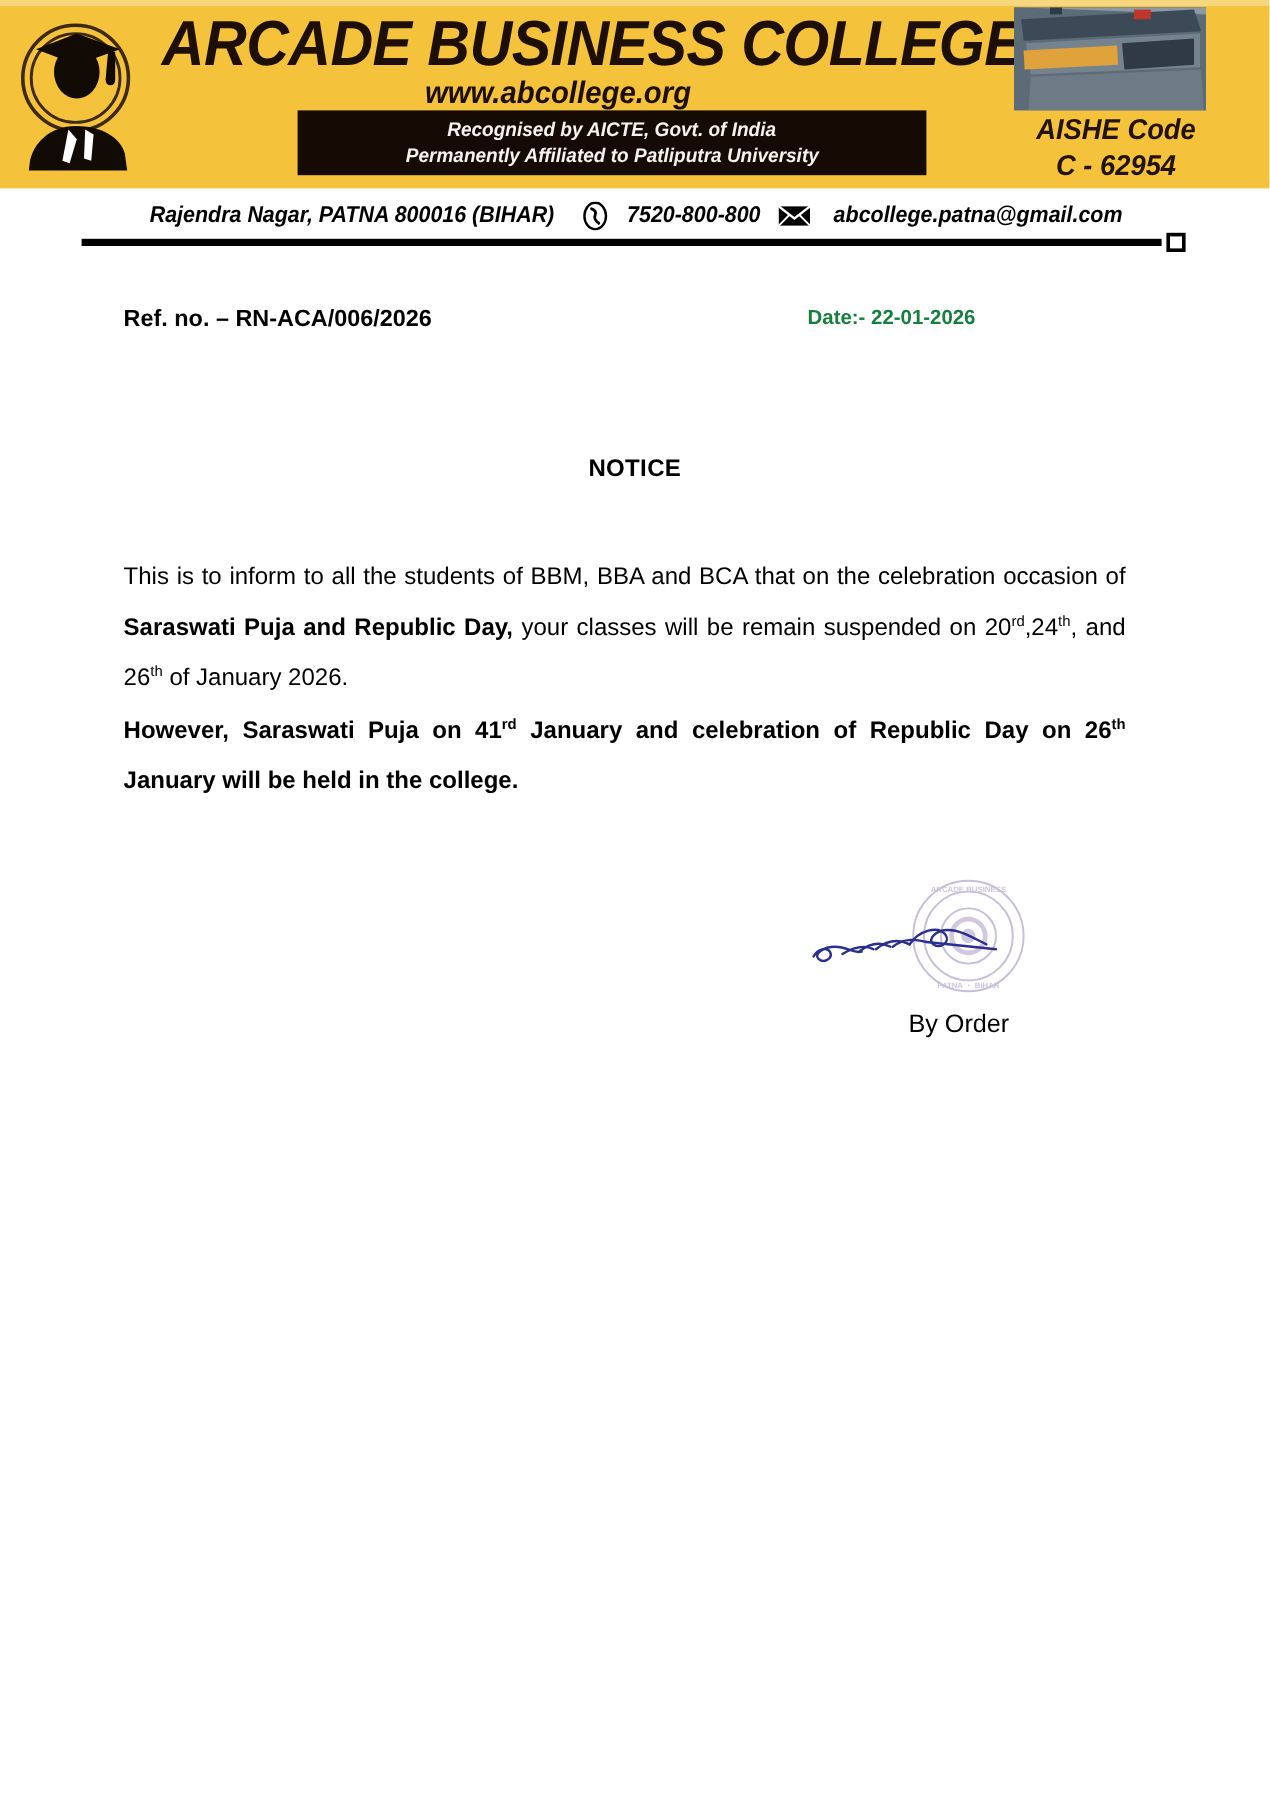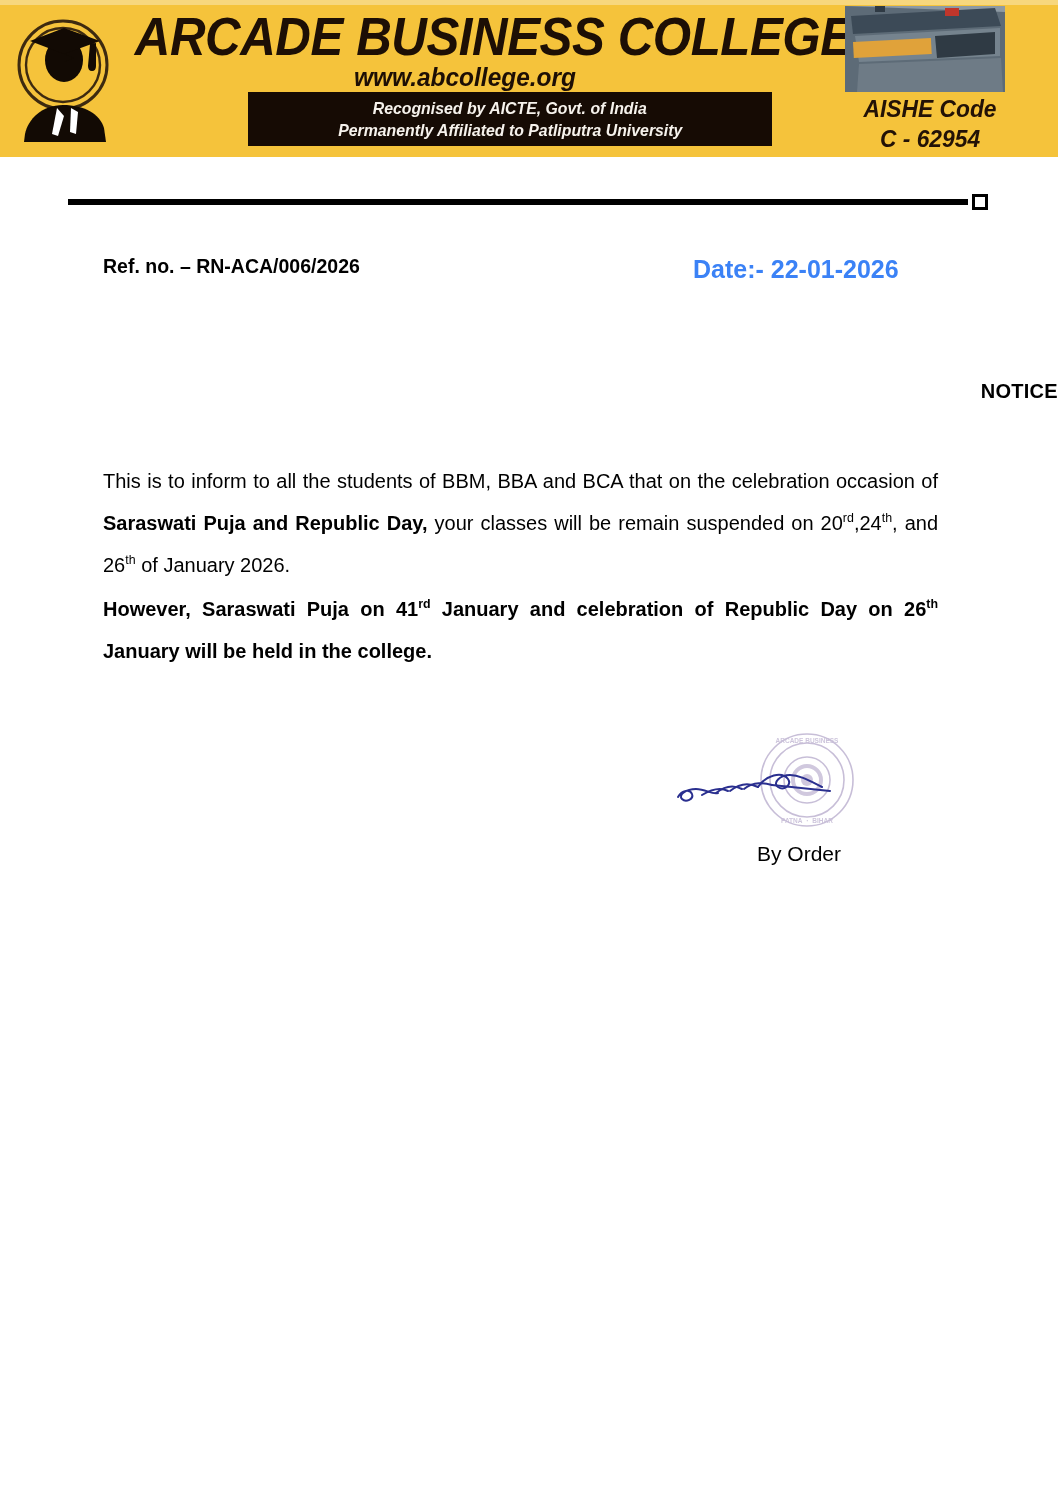--- a/index.html
+++ b/index.html
@@ -195,33 +195,32 @@
     top: 45px;
     font-size: 19.5px;
     font-weight: bold;
     color: #000;
     font-family: "Liberation Sans", sans-serif;
   }
   .date {
     position: absolute;
     left: 673px;
     top: 45px;
-    font-size: 25px;
-    font-weight: bold;
-    color: #3b82f6;
-    font-family: "Liberation Sans", sans-serif;
-    margin-left: 20px;
+    font-size: 17px;
+    font-weight: bold;
+    color: #15803d;
+    font-family: "Liberation Sans", sans-serif;
   }
 
   .notice-title {
     position: absolute;
     left: 0;
     top: 170px;
     width: 1058px;
-    text-align: right;
+    text-align: center;
     font-size: 20px;
     font-weight: bold;
     letter-spacing: 0.3px;
     font-family: "Liberation Sans", sans-serif;
   }
 
   .para {
     position: absolute;
     left: 103px;
     width: 835px;
@@ -319,20 +318,38 @@
       <rect x="100" y="2" width="14" height="8" fill="#c0362b"></rect>
       <rect x="30" y="0" width="10" height="6" fill="#2f3a44"></rect>
     </svg>
   </div>
 
   <div class="aishe">
     <div>AISHE Code</div>
     <div>C - 62954</div>
   </div>
 
+  <div class="address-row">
+    <span class="address-text">Rajendra Nagar, PATNA 800016 (BIHAR)</span>
+    <span class="phone-icon">
+      <svg width="24" height="24" viewBox="0 0 24 24">
+        <ellipse cx="12" cy="12" rx="9" ry="11" fill="none" stroke="#000" stroke-width="2"></ellipse>
+        <path d="M9 6 C12 7 13 9 12 11 C11 13 12 16 15 18" fill="none" stroke="#000" stroke-width="2.4" stroke-linecap="round"></path>
+      </svg>
+    </span>
+    <span class="address-text">7520-800-800</span>
+    <span class="mail-icon">
+      <svg width="28" height="20" viewBox="0 0 28 20">
+        <rect x="1" y="2" width="26" height="16" fill="#000"></rect>
+        <path d="M1 2 L14 12 L27 2" fill="none" stroke="#fff" stroke-width="2"></path>
+        <path d="M1 18 L10 9 M27 18 L18 9" stroke="#fff" stroke-width="1.6"></path>
+      </svg>
+    </span>
+    <span class="address-text">abcollege.patna@gmail.com</span>
+  </div>
 
   <div class="rule-wrap">
     <div class="rule-line"></div>
     <div class="rule-end"></div>
   </div>
 </div>
 
 <div id="doc-body">
 
   <div class="refdate">

